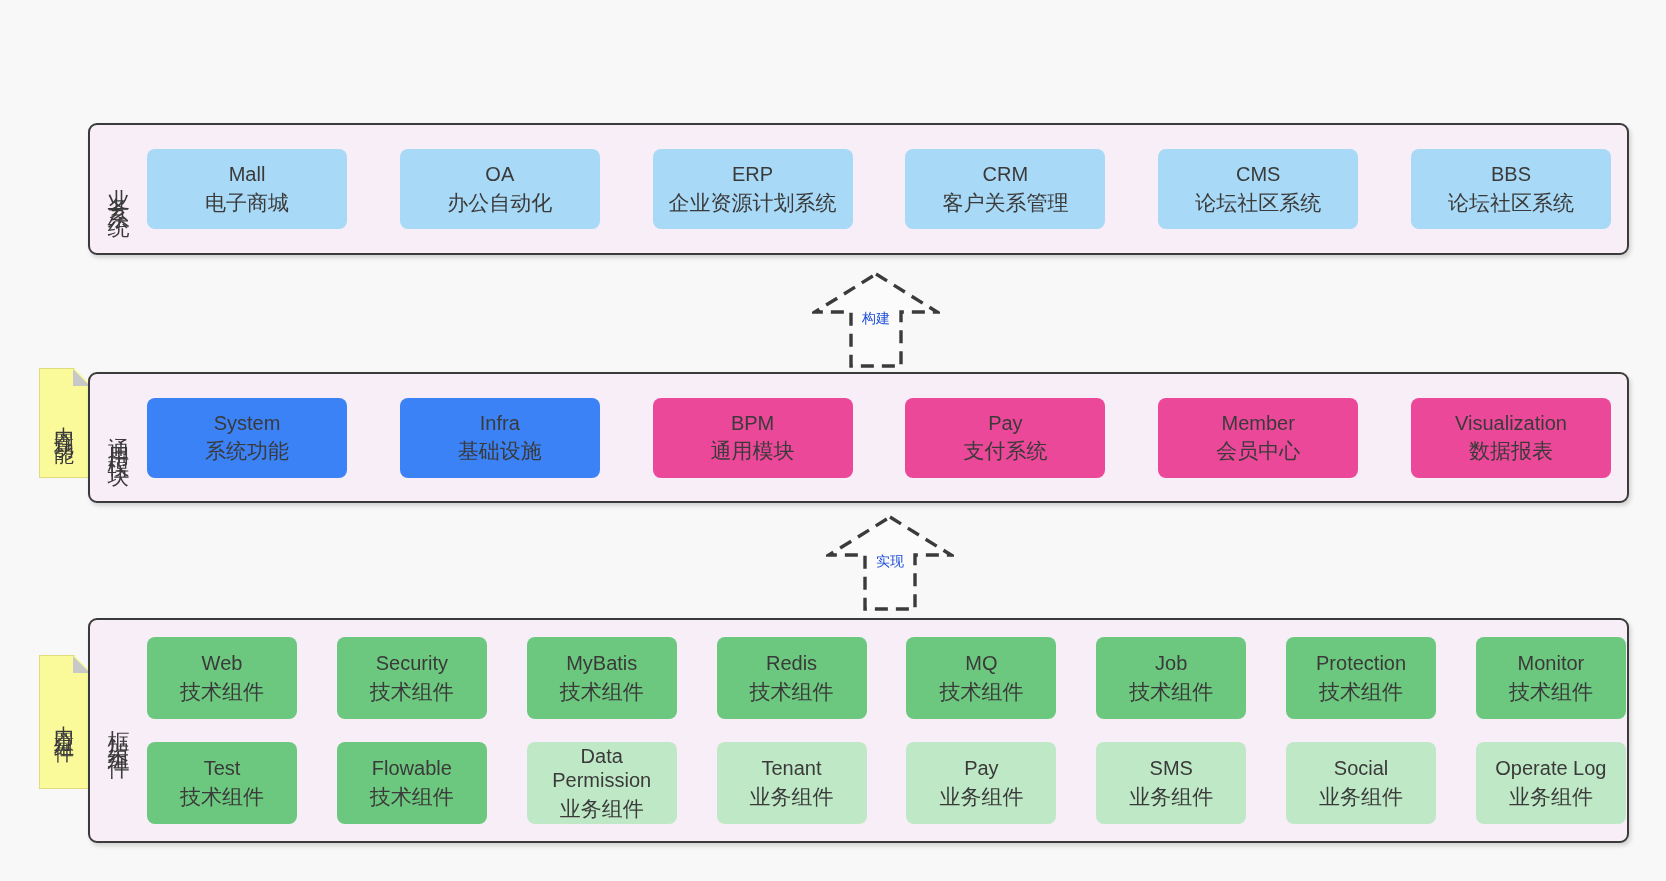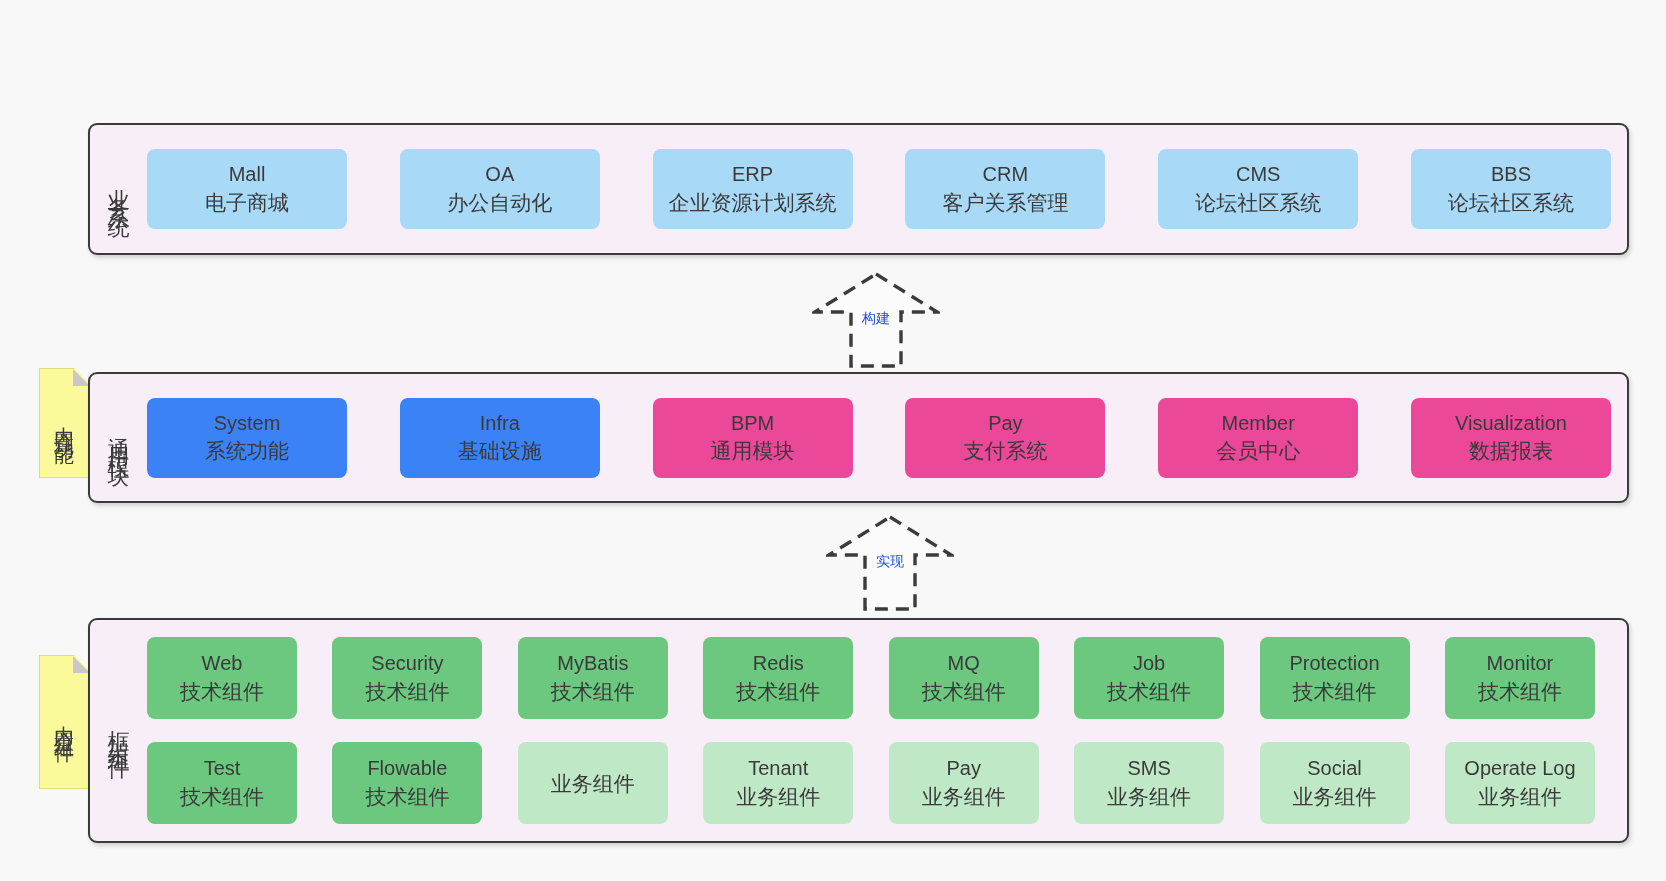--- a/index.html
+++ b/index.html
@@ -18,21 +18,21 @@
     width:57px; flex:0 0 57px; display:flex; align-items:center; justify-content:center;
     writing-mode:vertical-rl; text-orientation:upright;
     font-size:22px; letter-spacing:9px; color:#3a3a3a;
   }
   .boxes {
     flex:1; display:flex; align-items:center; justify-content:space-between;
     padding:0 16px 0 0;
   }
   .rows {
     flex:1; display:flex; flex-direction:column; justify-content:center;
-    gap:23px; padding:0 32px 0 0;
+    gap:23px; padding:0 1px 0 0;
   }
   .boxes-row { display:flex; justify-content:space-between; }
   .box {
     box-sizing:border-box; width:200px; height:80px; border-radius:8px;
     display:flex; flex-direction:column; align-items:center; justify-content:center;
     text-align:center; padding:2px 6px;
   }
   .boxes-row .box { width:150px; height:82px; }
   .box .name { font-size:20px; line-height:1.22; }
   .box .desc { font-size:21px; line-height:1.25; margin-top:3px; }
@@ -194,20 +194,21 @@
       <div class="boxes-row">
         <div class="box v-green">
           <div class="name">Test</div>
           <div class="desc">技术组件</div>
         </div>
         <div class="box v-green">
           <div class="name">Flowable</div>
           <div class="desc">技术组件</div>
         </div>
         <div class="box v-lightgreen">
+          <div class="name">Data Permission</div>
           <div class="desc">业务组件</div>
         </div>
         <div class="box v-lightgreen">
           <div class="name">Tenant</div>
           <div class="desc">业务组件</div>
         </div>
         <div class="box v-lightgreen">
           <div class="name">Pay</div>
           <div class="desc">业务组件</div>
         </div>

